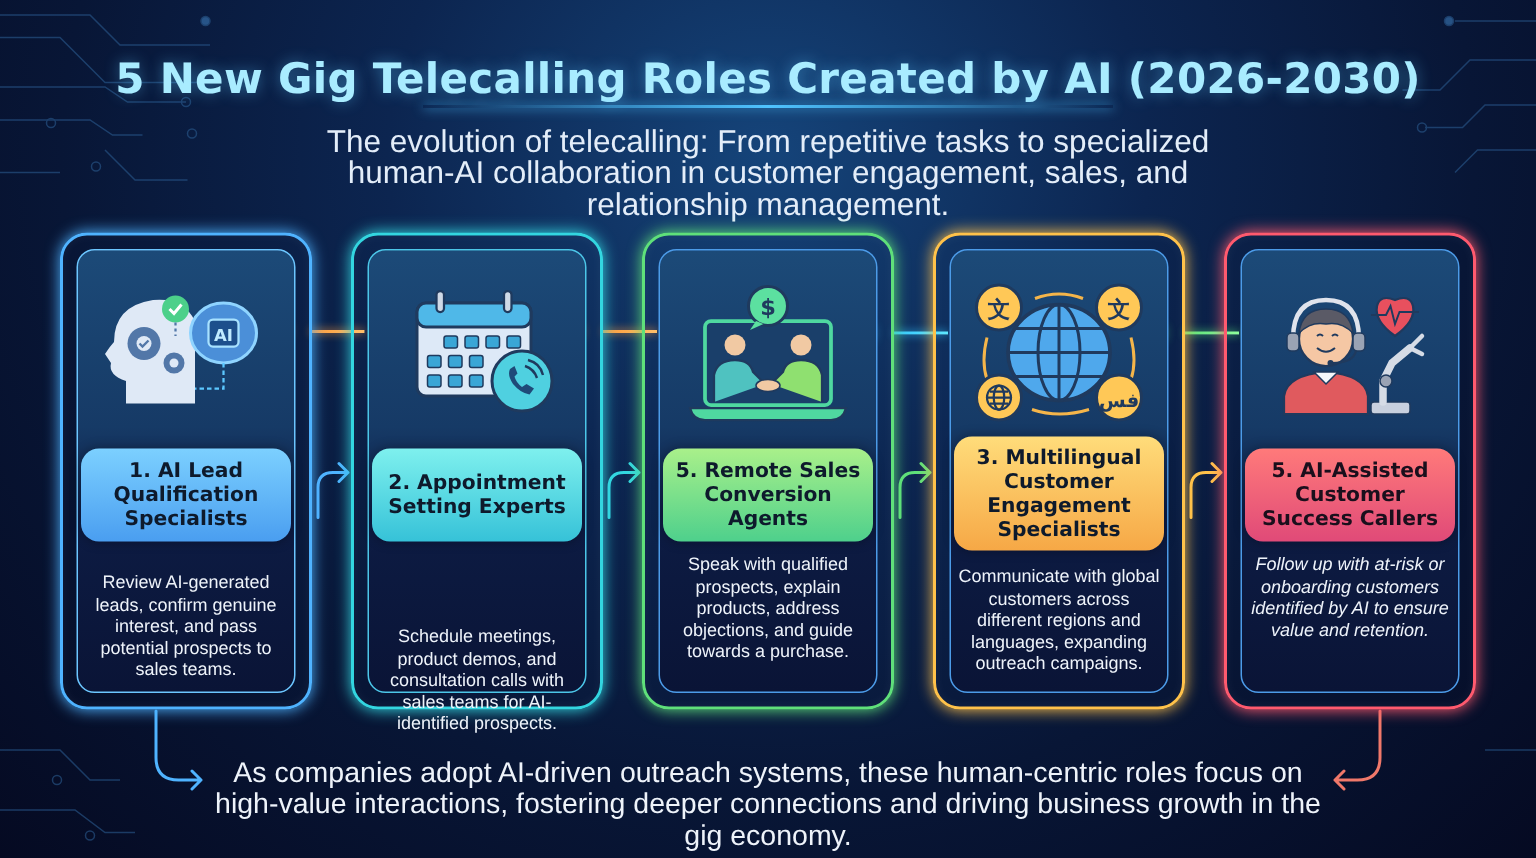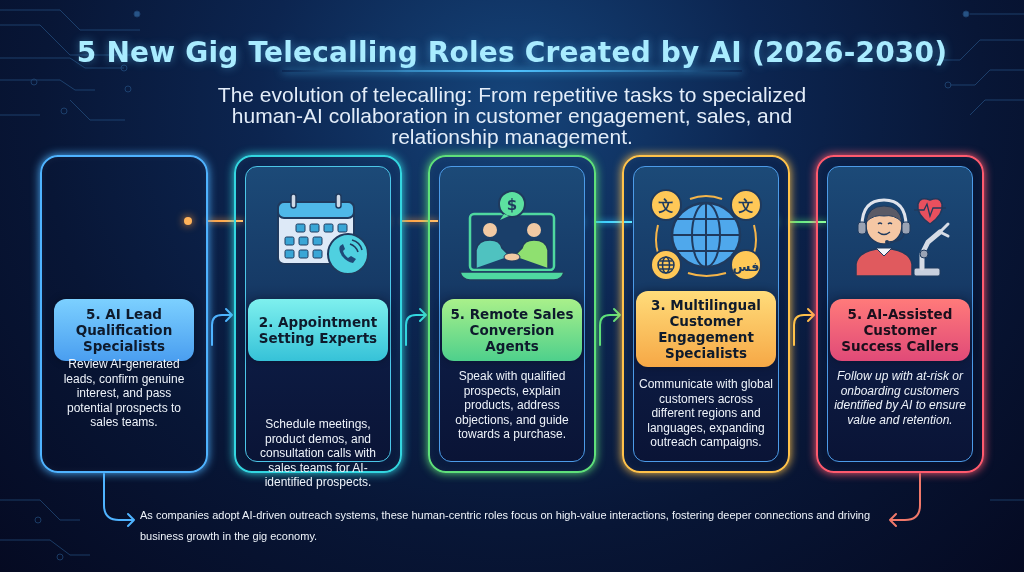--- a/index.html
+++ b/index.html
@@ -49,22 +49,22 @@
   }
   .role-desc {
     position: absolute; left: 6px; right: 6px; text-align: center;
     font-size: 12px; line-height: 14.5px; color: #eef3fa;
   }
 
   .connector { position: absolute; height: 2px; }
   .dot { position: absolute; width: 8px; height: 8px; border-radius: 50%; }
 
   .footer {
-    position: absolute; top: 505px; left: 140px; width: 744px; text-align: left;
-    font-size: 11px; line-height: 21px; color: #eef3fa;
+    position: absolute; top: 505px; left: 140px; width: 744px; text-align: center;
+    font-size: 19px; line-height: 21px; color: #eef3fa;
   }
 </style>
 </head>
 <body>
 
 <svg class="circuit" viewBox="0 0 1024 572">
   <g stroke="#2a5a8e" stroke-width="1" fill="none" opacity="0.6">
     <path d="M0 10 H60 L80 30 H140"></path>
     <path d="M0 25 H40 L70 55 H135"></path>
     <circle cx="137" cy="14" r="3" fill="#3b7ab8"></circle>
@@ -116,22 +116,43 @@
     <path d="M406 345 V325 Q406 315 416 315 H426 M420 309 L426 315 L420 321" stroke="#33d6e0"></path>
     <path d="M600 345 V325 Q600 315 610 315 H620 M614 309 L620 315 L614 321" stroke="#5fe07a"></path>
     <path d="M794 345 V325 Q794 315 804 315 H814 M808 309 L814 315 L808 321" stroke="#ffc24a"></path>
 
     <path d="M104 474 V505 Q104 520 119 520 H134 M128 514 L134 520 L128 526" stroke="#4fb3ff"></path>
     <path d="M920 474 V505 Q920 520 905 520 H890 M896 514 L890 520 L896 526" stroke="#f0786a"></path>
   </g>
 </svg>
 
 <div class="card" style="--c:#4fb3ff;--c2:#6cc6ff;--g:linear-gradient(180deg,#7cd0ff,#4a9ef0);left:40px;">
-  <div class="role-title" style="top:142px;left:12px;right:12px;">5. AI Lead Qualification Specialists</div>
-  <div class="role-desc" style="top:200px;left:12px;right:12px;">Review AI-generated leads, confirm genuine interest, and pass potential prospects to sales teams.</div>
+  <div class="card-inner">
+    <div class="icon-wrap">
+      <svg width="120" height="100" viewBox="0 0 120 100">
+        <path d="M20 85 V70 Q8 66 10 58 L6 52 Q10 46 12 44 Q12 20 38 16 Q58 14 66 30 L66 85 Z" fill="#dfe9f6"></path>
+        <g fill="#5277a8">
+          <circle cx="32" cy="45" r="11"></circle>
+          <circle cx="52" cy="58" r="7"></circle>
+        </g>
+        <circle cx="32" cy="45" r="5" fill="#dfe9f6"></circle>
+        <circle cx="52" cy="58" r="3" fill="#dfe9f6"></circle>
+        <path d="M29 45 L31 47 L35 43" stroke="#5277a8" stroke-width="1.6" fill="none"></path>
+        <circle cx="53" cy="22" r="9" fill="#4cd08a"></circle>
+        <path d="M49 22 L52 25 L57 19" stroke="#fff" stroke-width="2" fill="none"></path>
+        <path d="M53 31 V40" stroke="#5277a8" stroke-width="1.5" stroke-dasharray="2 2"></path>
+        <ellipse cx="85" cy="38" rx="22" ry="20" fill="#4b8fd8" stroke="#8fd4ff" stroke-width="2"></ellipse>
+        <rect x="75" y="29" width="20" height="18" rx="3" fill="#1d4f8c" stroke="#a8e2ff" stroke-width="1.5"></rect>
+        <text x="85" y="43" text-anchor="middle" font-family="DejaVu Sans, sans-serif" font-weight="bold" font-size="11" fill="#bfeaff">AI</text>
+        <path d="M85 58 V75 H66" stroke="#5cc8ff" stroke-width="1.5" stroke-dasharray="3 2" fill="none"></path>
+      </svg>
+    </div>
+  </div>
+  <div class="role-title" style="top:142px;left:12px;right:12px;">1. AI Lead Qualification Specialists</div>
+  <div class="role-desc" style="top:224px;left:12px;right:12px;">Review AI-generated leads, confirm genuine interest, and pass potential prospects to sales teams.</div>
 </div>
 
 <div class="card" style="--c:#33d6e0;--c2:#4cc6e8;--g:linear-gradient(180deg,#7ef0ee,#36c2d8);left:234px;">
   <div class="card-inner">
     <div class="icon-wrap">
       <svg width="120" height="100" viewBox="0 0 120 100">
         <rect x="20" y="18" width="76" height="62" rx="6" fill="#dde9f7" stroke="#1f3a5e" stroke-width="2"></rect>
         <rect x="20" y="18" width="76" height="16" rx="6" fill="#4fb8e8" stroke="#1f3a5e" stroke-width="2"></rect>
         <rect x="33" y="10" width="5" height="14" rx="2.5" fill="#cfd9e6" stroke="#1f3a5e" stroke-width="1.5"></rect>
         <rect x="78" y="10" width="5" height="14" rx="2.5" fill="#cfd9e6" stroke="#1f3a5e" stroke-width="1.5"></rect>

